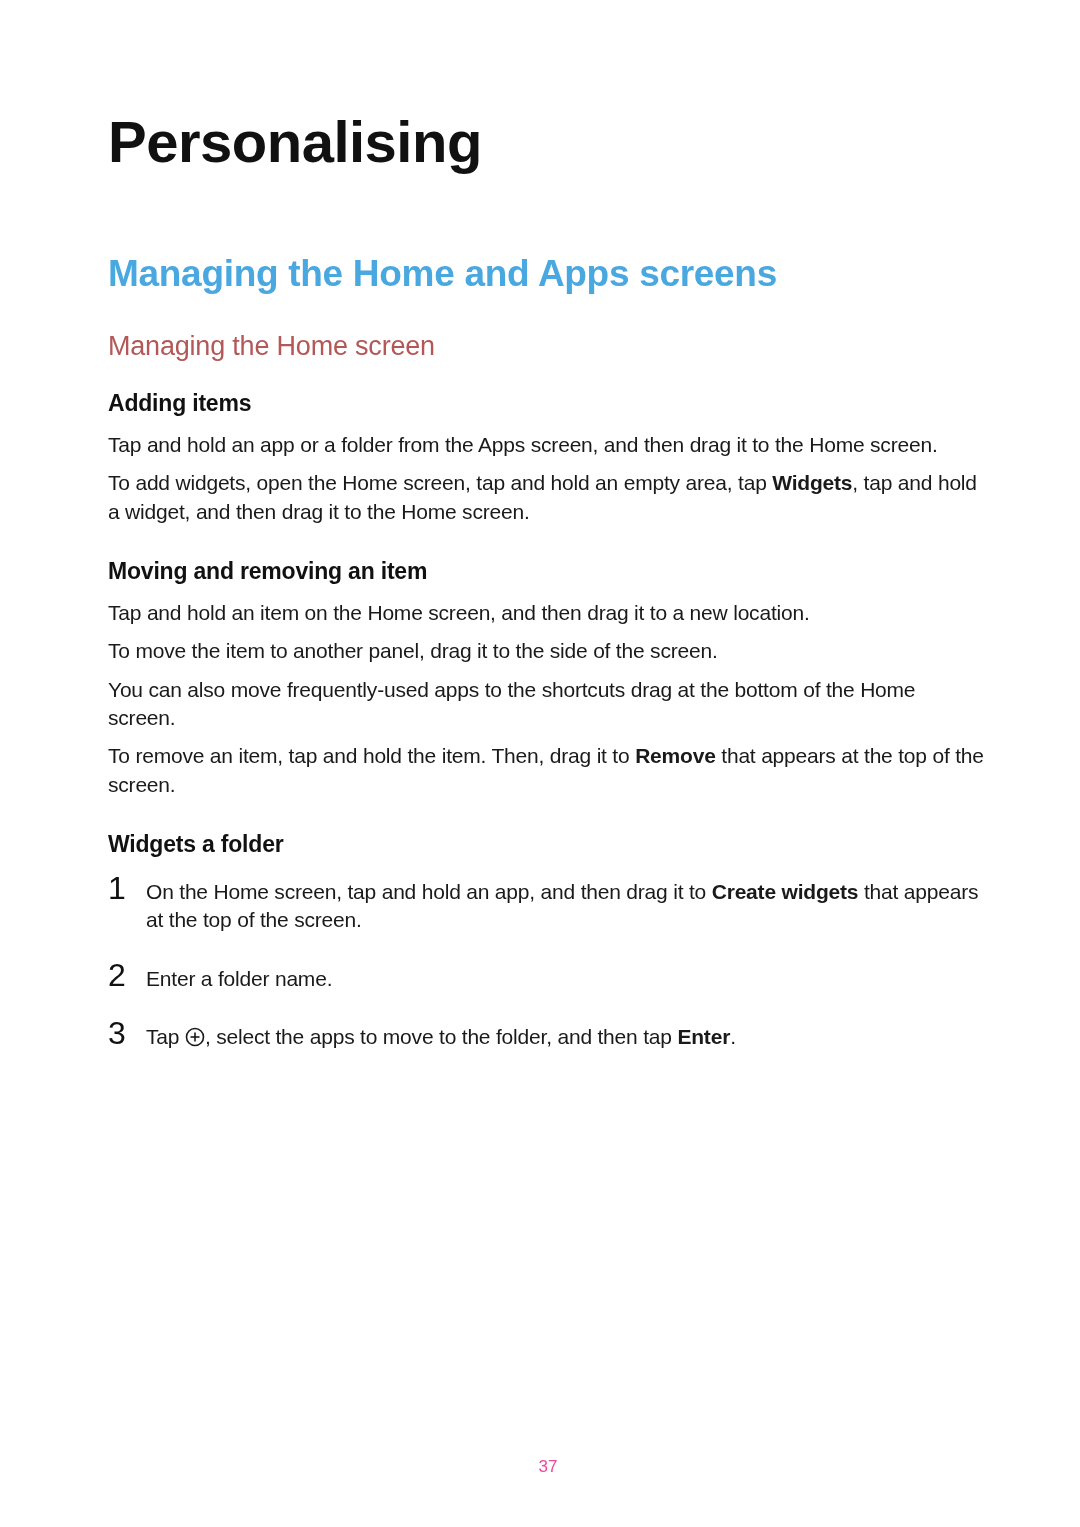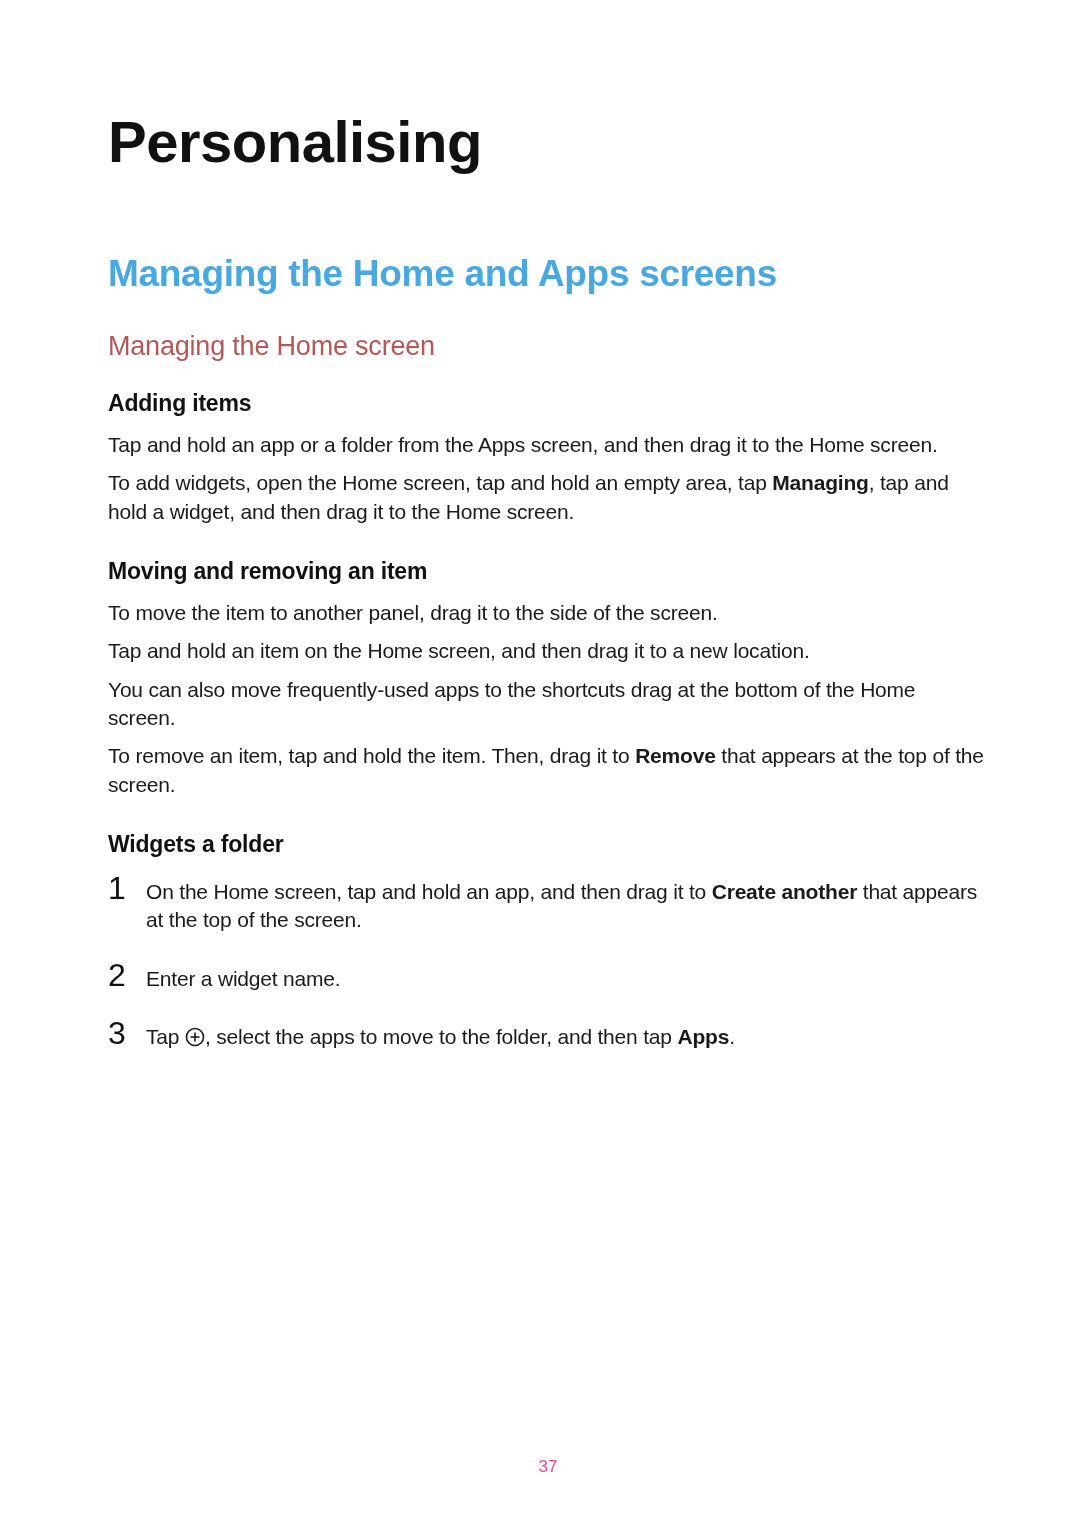--- a/index.html
+++ b/index.html
@@ -107,51 +107,51 @@
 
   <div class="h1">Personalising</div>
 
   <div class="h2">Managing the Home and Apps screens</div>
 
   <div class="h3">Managing the Home screen</div>
 
   <div class="h4 sect-home4">Adding items</div>
   <p class="body-p">Tap and hold an app or a folder from the Apps screen, and then drag it to the Home screen.</p>
   <p class="body-p">
-    <span>To add widgets, open the Home screen, tap and hold an empty area, tap </span><b>Managing</b><span>, tap and hold a widget, and then drag it to the Home screen.</span>
+    <span>To add widgets, open the Home screen, tap and hold an empty area, tap </span><b>Widgets</b><span>, tap and hold a widget, and then drag it to the Home screen.</span>
   </p>
 
   <div class="h4">Moving and removing an item</div>
+  <p class="body-p">Tap and hold an item on the Home screen, and then drag it to a new location.</p>
   <p class="body-p">To move the item to another panel, drag it to the side of the screen.</p>
-  <p class="body-p">Tap and hold an item on the Home screen, and then drag it to a new location.</p>
   <p class="body-p">You can also move frequently-used apps to the shortcuts drag at the bottom of the Home screen.</p>
   <p class="body-p">
     <span>To remove an item, tap and hold the item. Then, drag it to </span><b>Remove</b><span> that appears at the top of the screen.</span>
   </p>
 
   <div class="h4">Widgets a folder</div>
   <ol class="steps">
     <li>
       <span class="step-num">1</span>
       <span class="step-text">
-        <span>On the Home screen, tap and hold an app, and then drag it to </span><b>Create another</b><span> that appears at the top of the screen.</span>
+        <span>On the Home screen, tap and hold an app, and then drag it to </span><b>Create widgets</b><span> that appears at the top of the screen.</span>
       </span>
     </li>
     <li>
       <span class="step-num">2</span>
-      <span class="step-text">Enter a widget name.</span>
+      <span class="step-text">Enter a folder name.</span>
     </li>
     <li>
       <span class="step-num">3</span>
       <span class="step-text">
         <span>Tap </span><span class="plus-icon">
           <svg viewBox="0 0 20 20" width="20" height="20">
             <circle cx="10" cy="10" r="8.5" fill="none" stroke="#1a1a1a" stroke-width="1.6"></circle>
             <line x1="10" y1="5.5" x2="10" y2="14.5" stroke="#1a1a1a" stroke-width="1.6"></line>
             <line x1="5.5" y1="10" x2="14.5" y2="10" stroke="#1a1a1a" stroke-width="1.6"></line>
           </svg>
-        </span><span>, select the apps to move to the folder, and then tap </span><b>Apps</b><span>.</span>
+        </span><span>, select the apps to move to the folder, and then tap </span><b>Enter</b><span>.</span>
       </span>
     </li>
   </ol>
 
   <div class="page-num">37</div>
 </div>
 
 </body></html>

